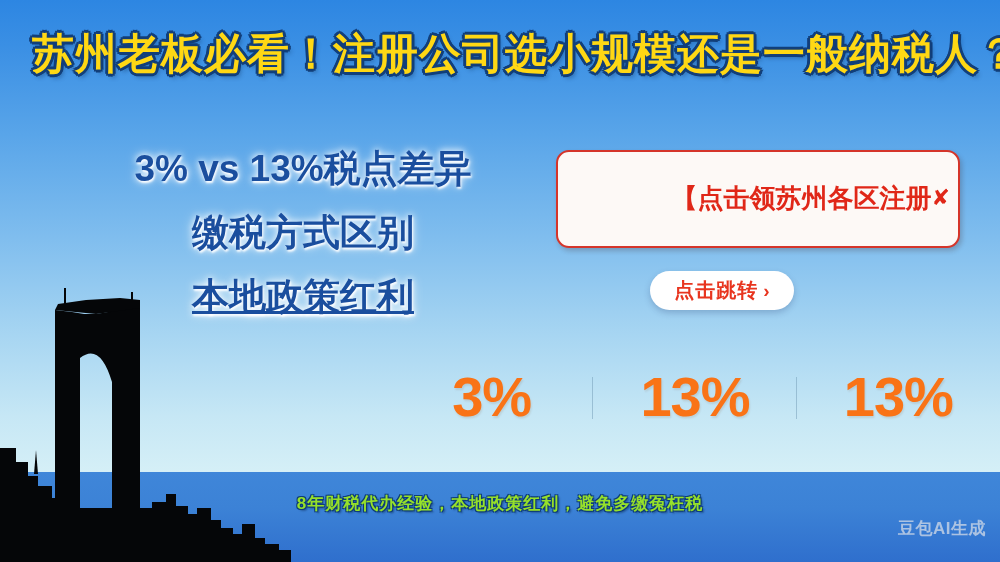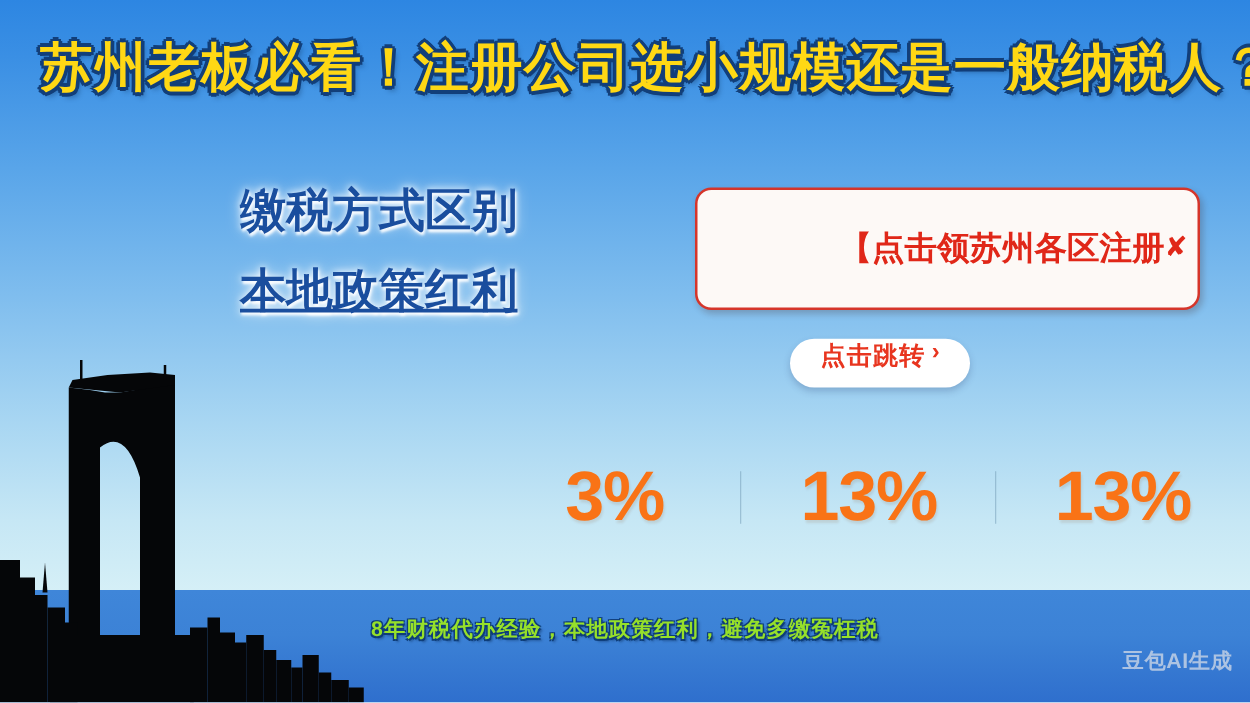--- a/index.html
+++ b/index.html
@@ -88,24 +88,24 @@
     line-height:1.28;letter-spacing:0px;
     padding:0 8px;
   }
   .cta-mark{
     display:inline-block;color:#e02718;font-size:22px;
     font-weight:bold;transform:translateY(-2px);
   }
 
   
   .jump-pill{
-    position:absolute;left:632px;top:271px;width:144px;height:39px;
+    position:absolute;left:650px;top:271px;width:144px;height:39px;
     background:#ffffff;border-radius:20px;
     box-shadow:0 3px 6px rgba(40,60,110,.25);
-    display:flex;justify-content:center;
+    display:flex;align-items:center;justify-content:center;
     cursor:pointer;
   }
   .jump-text{
     font-size:20px;font-weight:bold;color:#e8351f;
     letter-spacing:1px;white-space:nowrap;
   }
   .jump-chev{
     font-size:19px;font-weight:bold;color:#e8351f;
     margin-left:5px;
   }
@@ -192,20 +192,21 @@
         <rect x="279" y="288" width="12" height="12"></rect>
       </g>
     </svg>
   </div>
 
   <div class="title-bar">
     <span class="title">苏州老板必看！注册公司选小规模还是一般纳税人？</span>
   </div>
 
   <div class="bullets">
+    <div class="bullet b1">3% vs 13%税点差异</div>
     <div class="bullet b2">缴税方式区别</div>
     <div class="bullet b3">本地政策红利</div>
   </div>
 
   <div class="cta-box">
     <div class="cta-text">
       <span>【点击领苏州各区注册</span><span class="cta-mark">✘</span><br>
     </div>
   </div>
 

